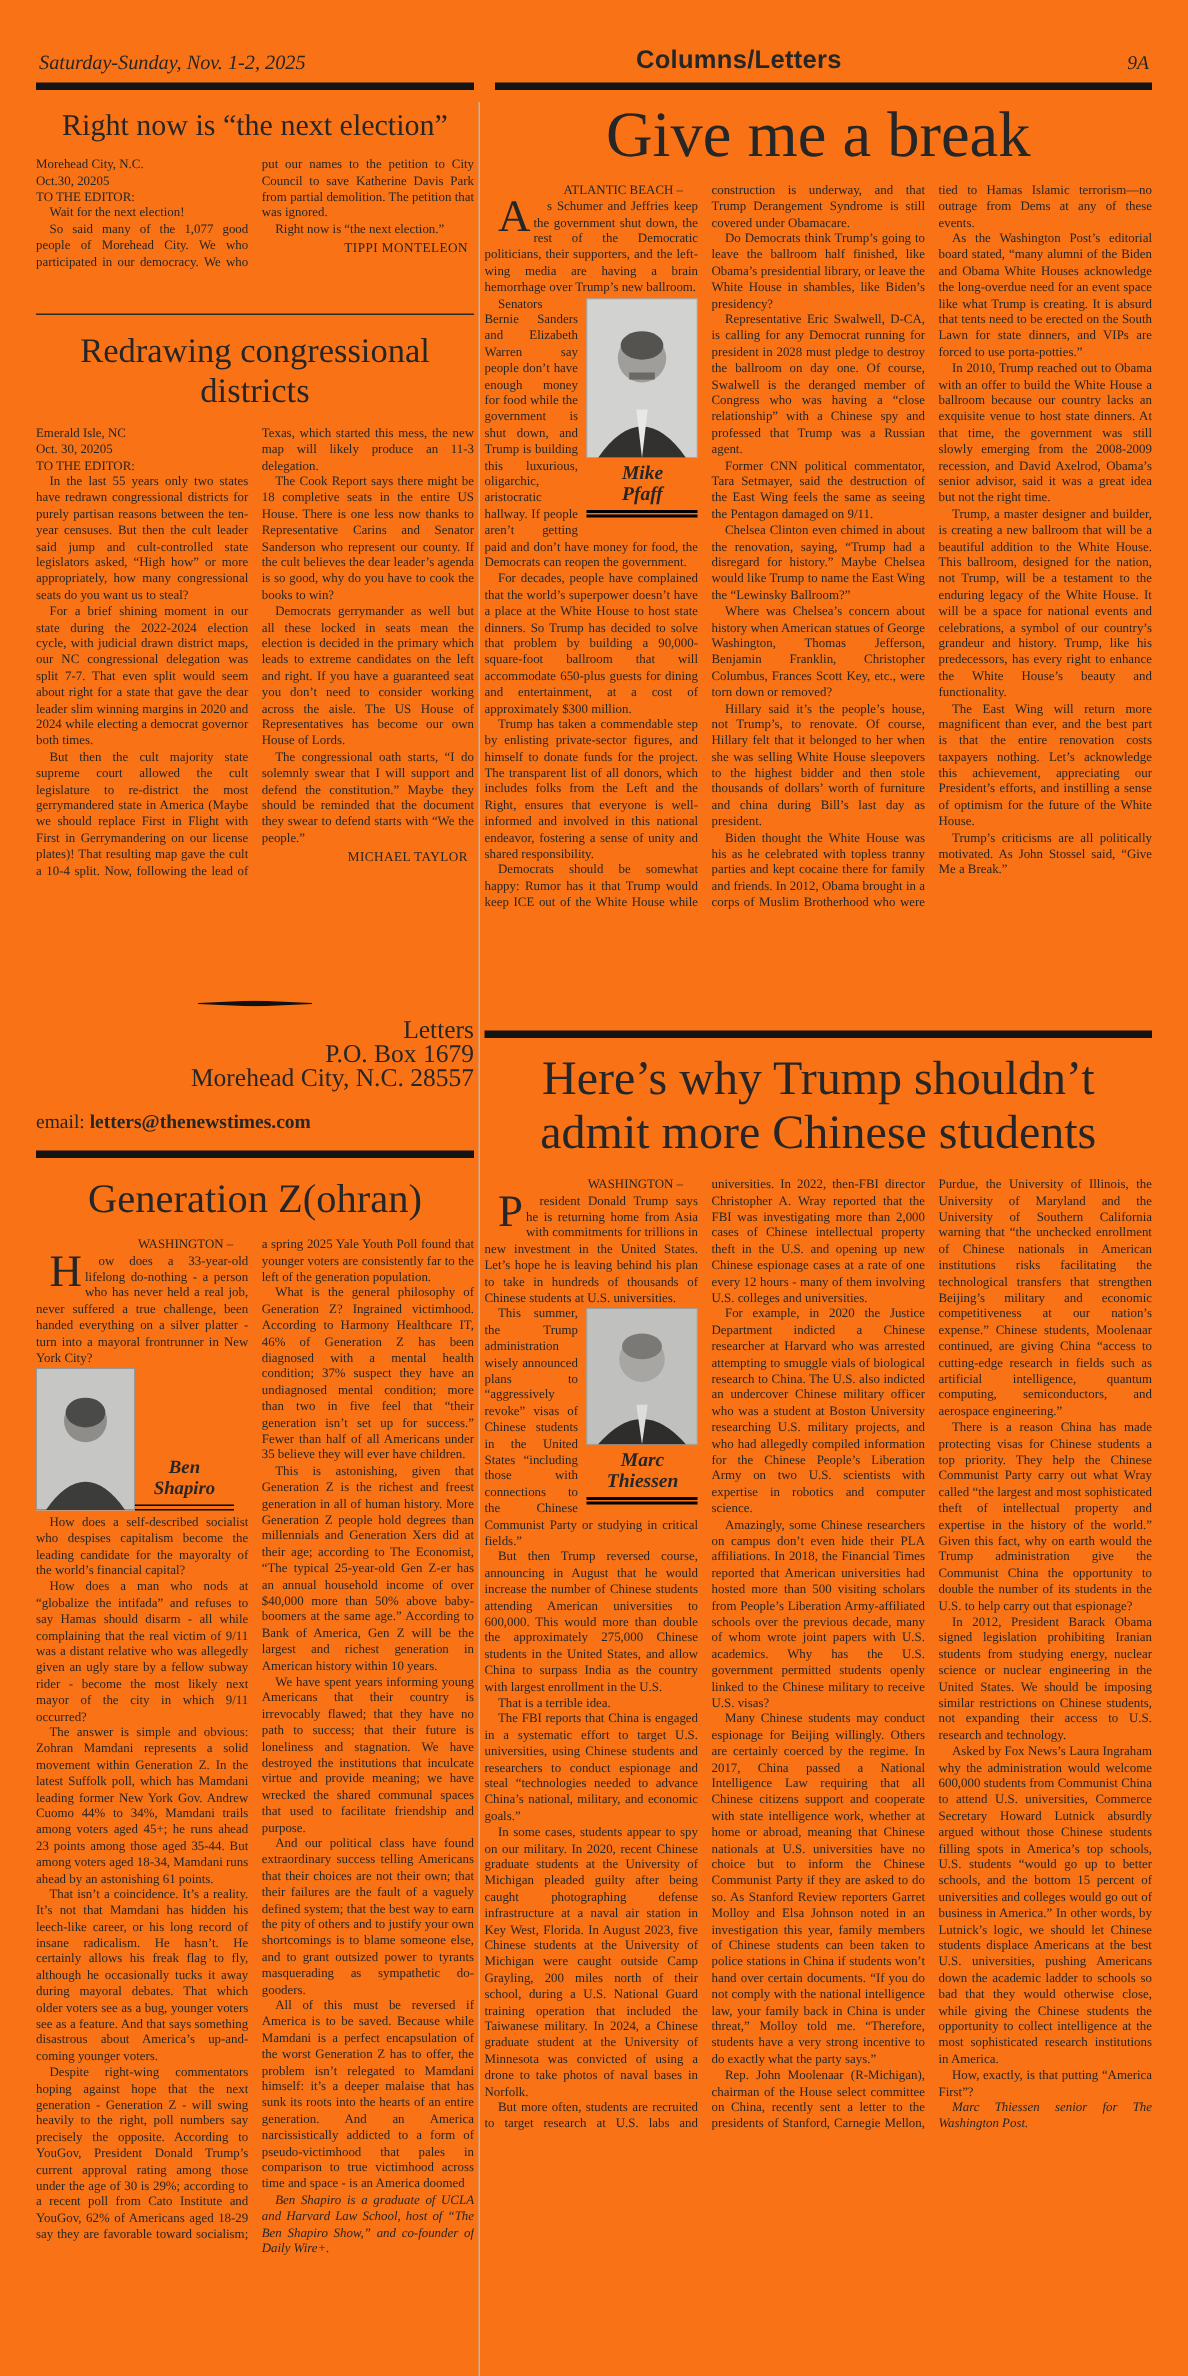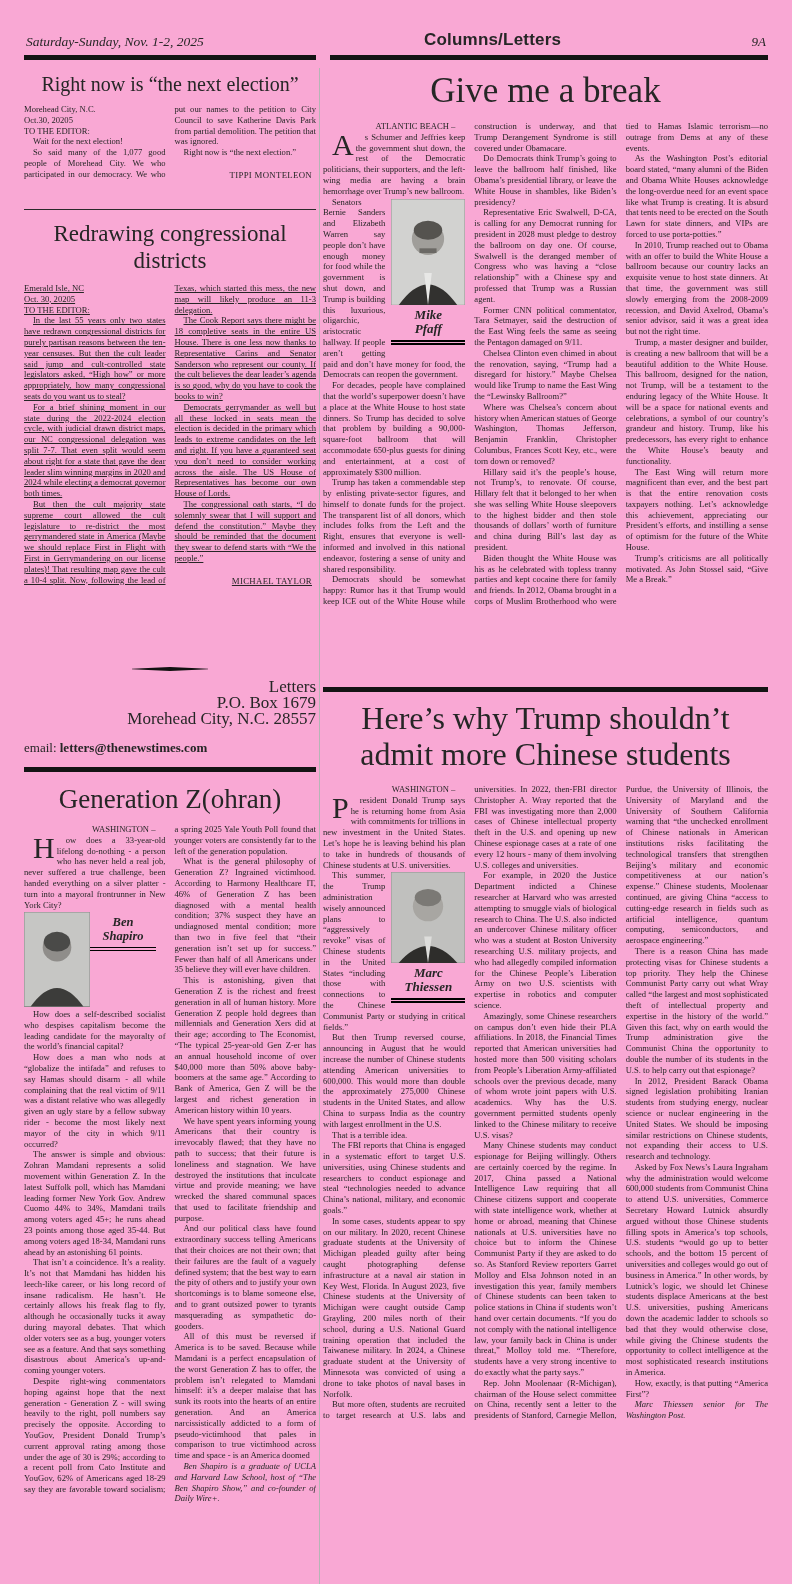--- a/index.html
+++ b/index.html
@@ -1,21 +1,21 @@
 <!DOCTYPE html>
 <html><head>
 <meta charset="utf-8">
 <style>
   html,body { margin:0; padding:0; background:#d9d9d9; }
   .page {
     position:relative;
     width:792px; height:1584px;
     box-sizing:border-box;
     margin:0 auto;
-    background:#f9a8d4;
+    background:#f97316;
     font-family:"Liberation Serif", serif;
     color:#262626;
     padding:30px 24px 0 24px;
     overflow:hidden;
   }
   
   .masthead { position:relative; height:22px; }
   .m-date { position:absolute; left:2px; bottom:2px; font-style:italic; font-size:13.5px; }
   .m-section { position:absolute; left:400px; bottom:2px; font-family:"Liberation Sans",sans-serif; font-weight:bold; font-size:17px; letter-spacing:.2px; }
   .m-page { position:absolute; right:2px; bottom:2px; font-style:italic; font-size:13px; }
@@ -25,34 +25,34 @@
 
   
   .content { display:flex; margin-top:4px; }
   .region-left { width:292px; flex:0 0 292px; }
   .v-rule { width:1px; background:#b5b5b5; margin:4px 3px 0 3px; }
   .region-right { flex:1; min-width:0; }
 
   
   .headline-sm { font-weight:400; font-size:20px; line-height:23px; text-align:center; margin:9px 4px 8px; }
   .headline-md { font-weight:400; font-size:23px; line-height:27px; text-align:center; margin:10px 14px 9px; }
-  .headline-lg { font-weight:400; font-size:35px; line-height:37px; text-align:center; margin:8px 10px 12px; }
+  .headline-lg { font-weight:400; font-size:43px; line-height:37px; text-align:center; margin:8px 10px 12px; }
 
   
   .body { font-size:8.6px; line-height:10.8px; text-align:justify; overflow:hidden; }
   .cols2 { column-count:2; column-gap:9px; }
   .cols3 { column-count:3; column-gap:9px; }
   .h-letter1 { height:96px; }
-  .h-letter2 { height:372px;text-decoration:underline; }
+  .h-letter2 { height:372px; }
   .h-break   { height:556px; }
   .h-genz    { height:768px; }
   .h-chinese { height:778px; }
   .para { margin:0; text-indent:9px; }
   .addr-line { margin:0; text-indent:0; }
-  .signature { margin:12px 4px 0 0; text-align:right; font-size:8.8px; letter-spacing:.3px; }
+  .signature { margin:2px 4px 0 0; text-align:right; font-size:8.8px; letter-spacing:.3px; }
   .dateline { margin:0; text-align:right; padding-right:10px; }
   .lead::first-letter { float:left; font-size:30px; line-height:24px; padding:1px 2px 0 0; }
   .tagline { font-style:italic; }
 
   
   .thin-rule { height:1px; background:#2a2a2a; margin:9px 0 1px; }
   .thick-rule { height:5px; background:#141414; margin:10px 0 0; }
   .flourish { width:76px; height:4px; margin:12px auto 8px; background:#111;
               clip-path:polygon(0 42%, 50% 0, 100% 42%, 100% 58%, 50% 100%, 0 58%); }
 
@@ -62,21 +62,21 @@
   .email-line .email-addr { font-weight:bold; }
 
   
   .photo-float { width:74px; }
   .photo-float.fr { float:right; margin:2px 0 3px 6px; }
   .photo-float .photo { background:#cfcfcf; }
   .photo-float .photo svg { display:block; width:100%; height:auto; }
   .caption { font-weight:bold; font-style:italic; font-size:13px; line-height:14px; text-align:center;
              padding:3px 0 4px; border-bottom:5px double #000; }
   .caption span { display:block; }
-  .shapiro-block { float:left; width:132px; display:flex; align-items:flex-start; gap:0; margin:2px 5px 2px 0; }
+  .shapiro-block { float:left; width:132px; display:flex; align-items:flex-end; gap:0; margin:2px 5px 2px 0; }
   .shapiro-block .photo { width:66px; flex:0 0 66px; background:#cfcfcf; }
   .shapiro-block .photo svg { display:block; width:100%; height:auto; }
   .shapiro-block .caption { flex:1; font-size:12.5px; border-bottom:4px double #000; }
 </style>
 </head>
 <body>
 
 <div class="page">
 
   <header class="masthead">

